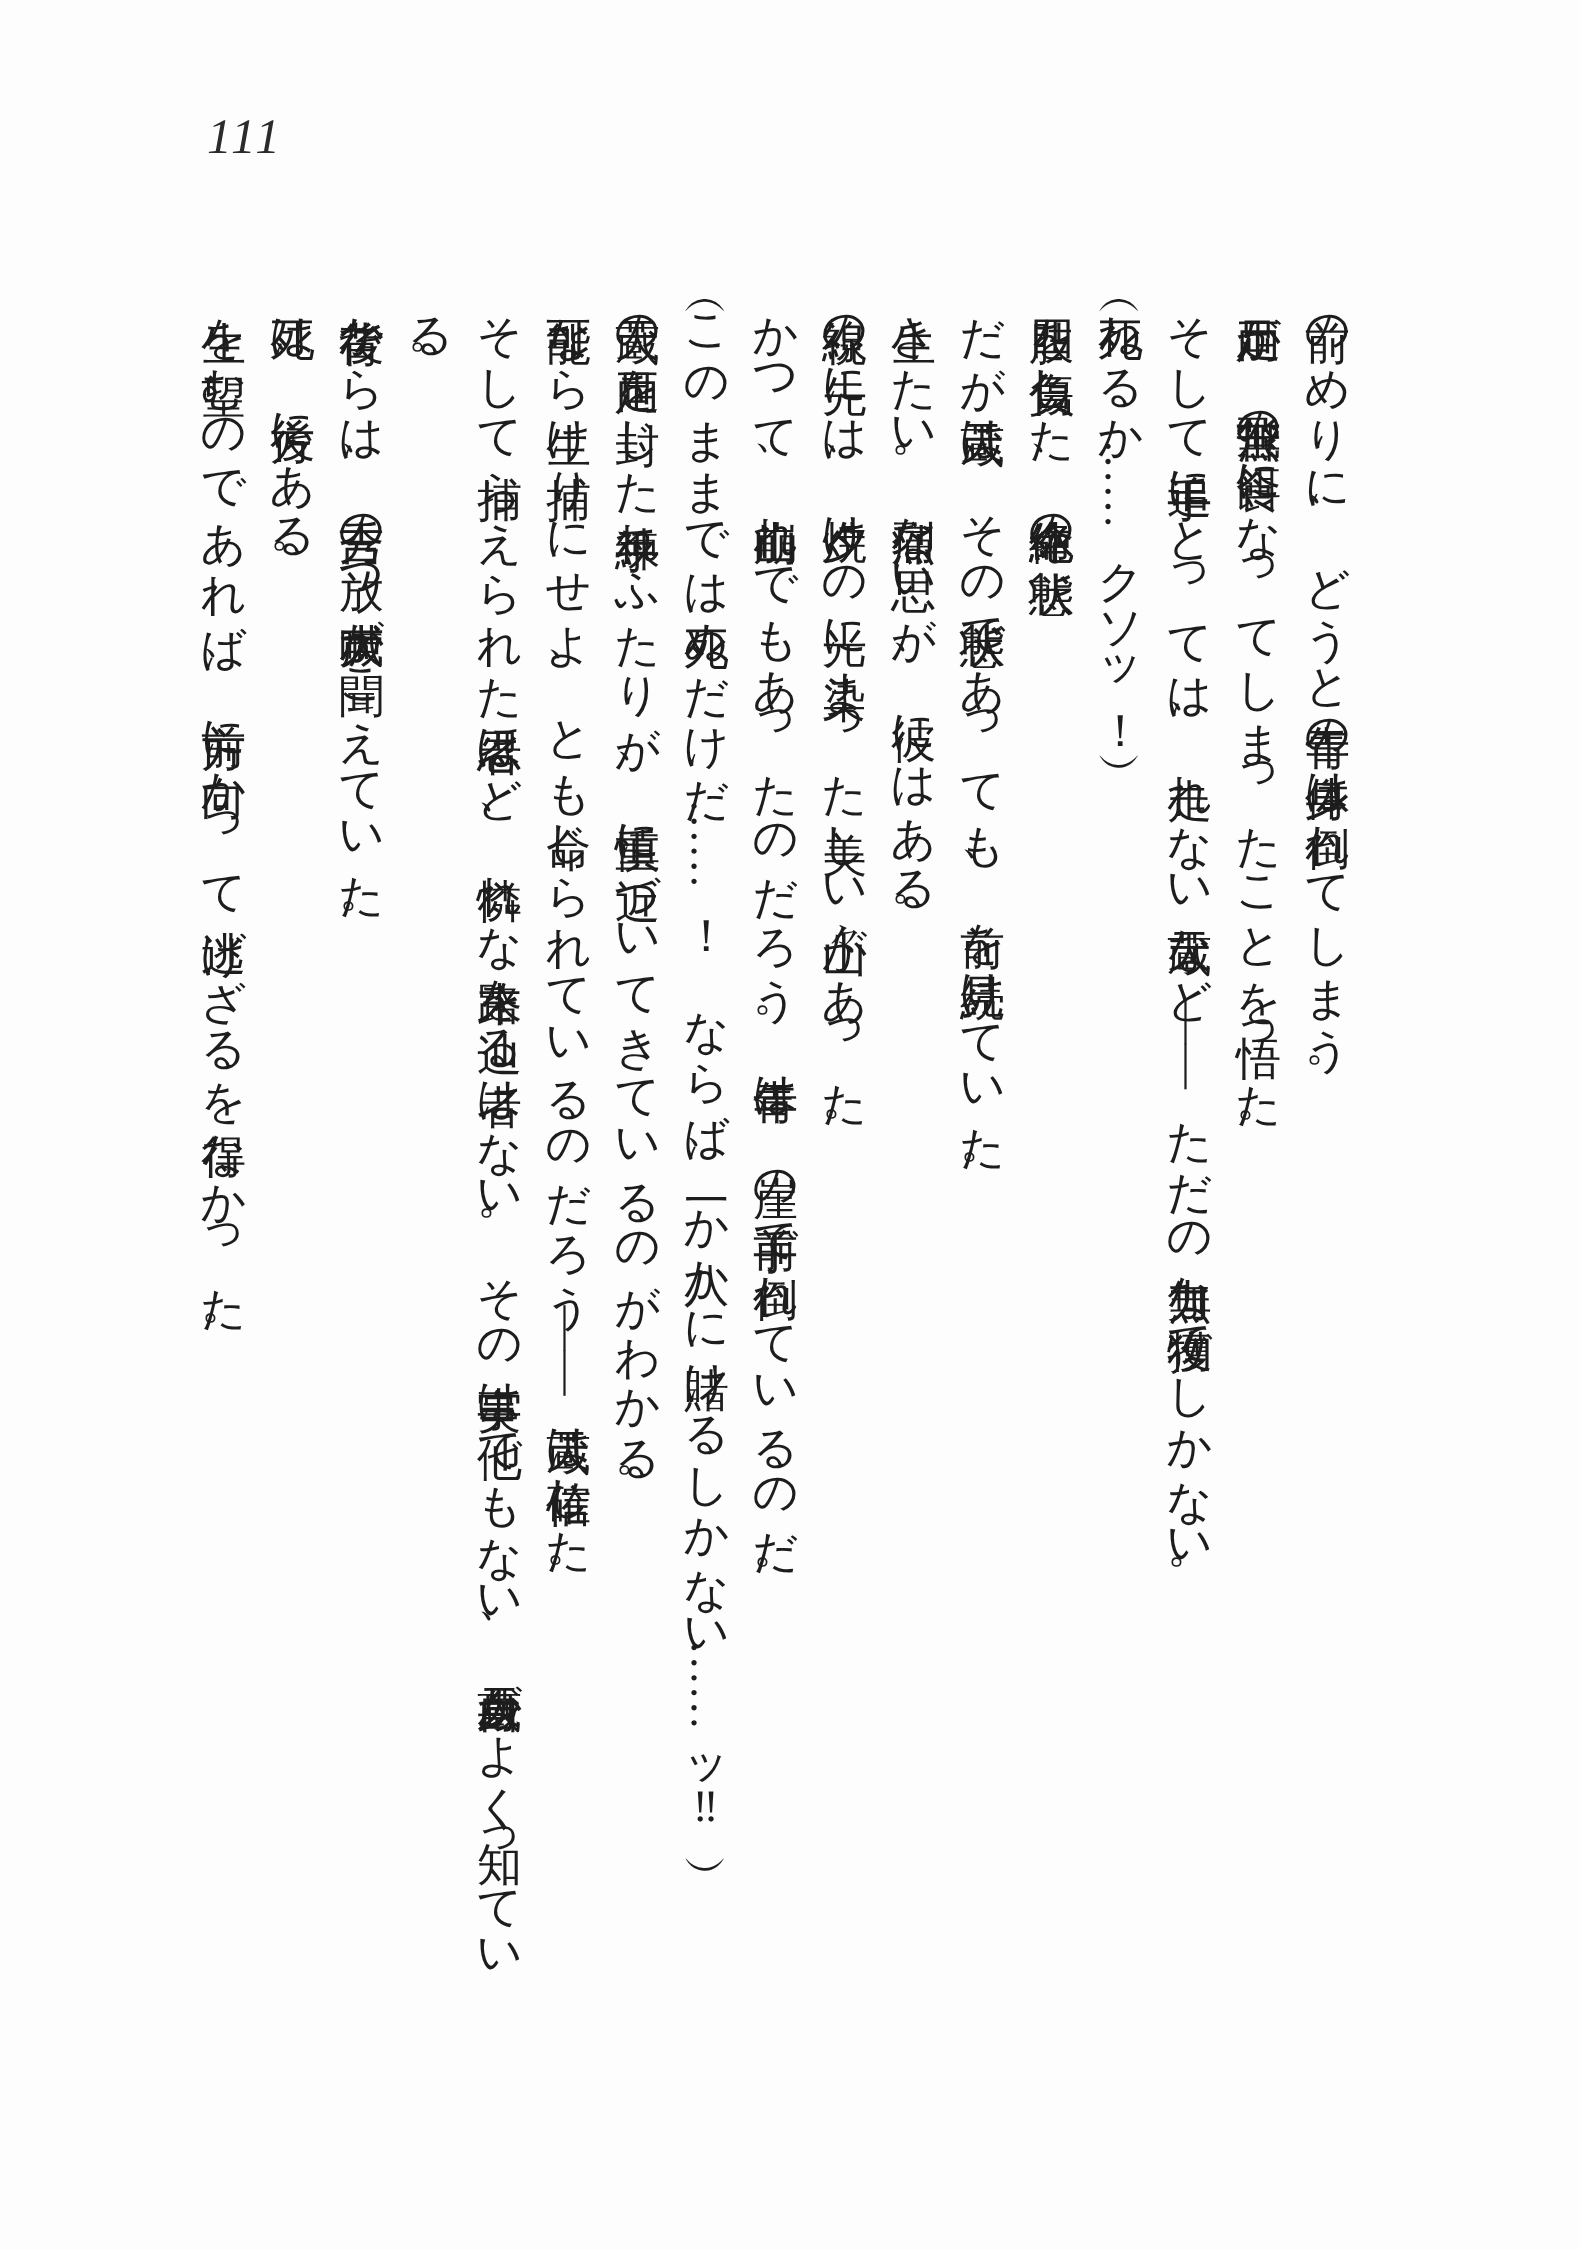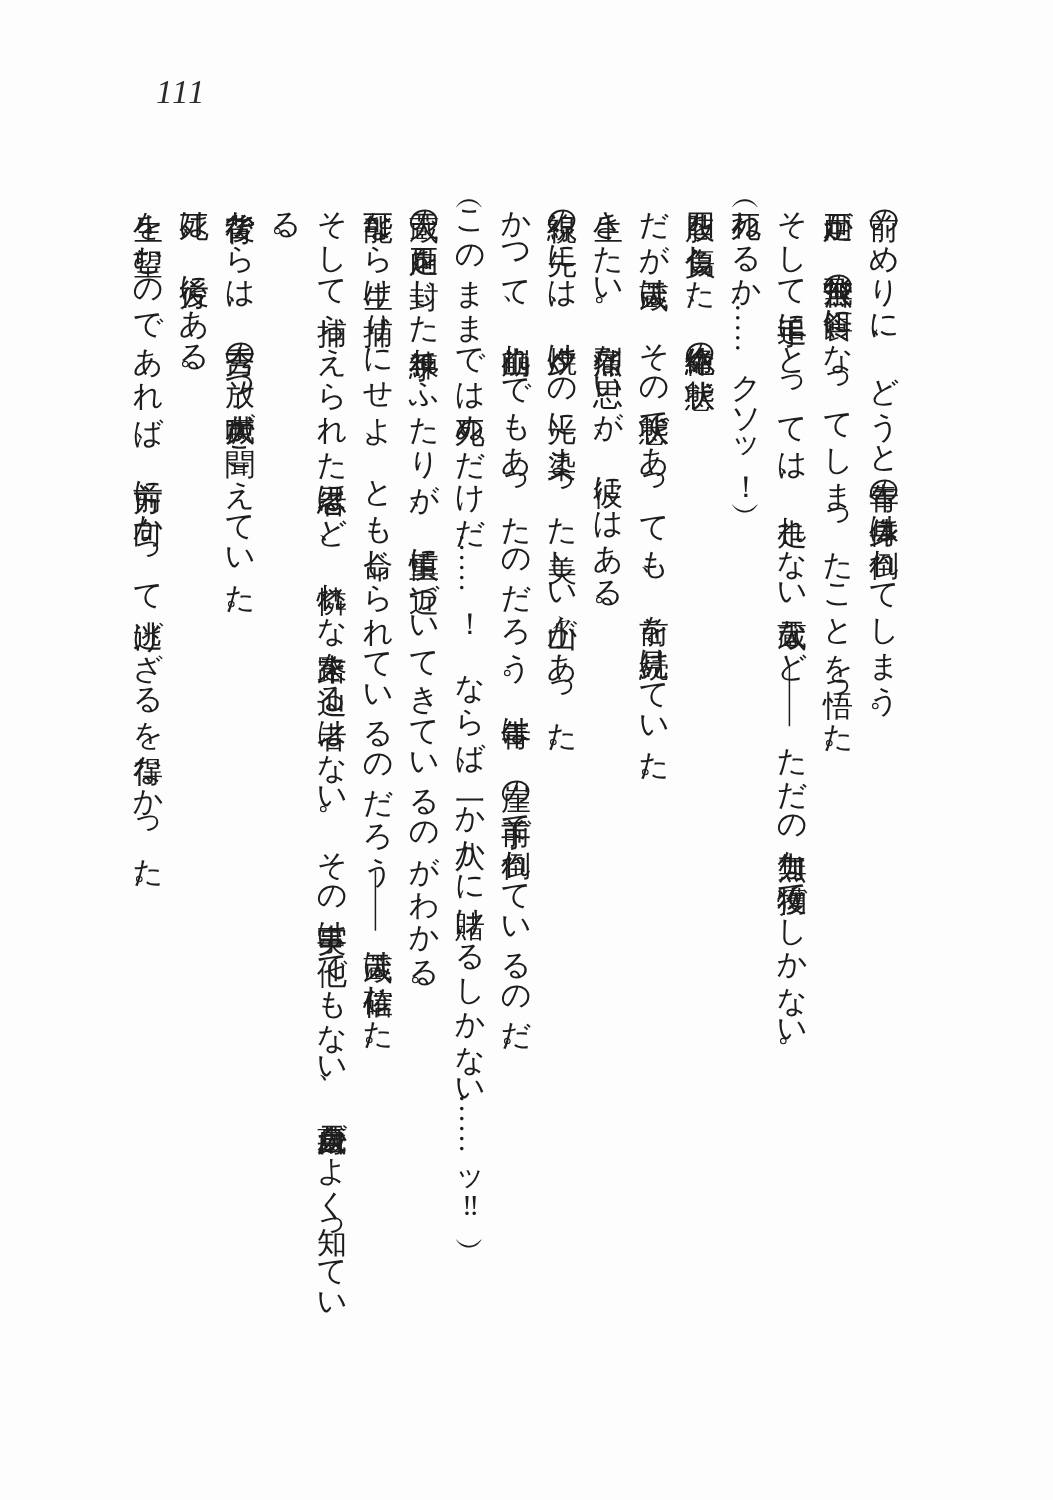--- a/index.html
+++ b/index.html
@@ -9,21 +9,21 @@
   .page {
     position: relative;
     width: 1053px;
     height: 1500px;
     background: #fdfdfd;
     overflow: hidden;
   }
   .page-number {
     position: absolute;
     top: 74px;
-    left: 156px;
+    left: 138px;
     font-family: "Liberation Serif", "DejaVu Serif", serif;
     font-style: italic;
     font-size: 33px;
     letter-spacing: 2px;
     color: #2b2b2b;
   }
   .text-block {
     position: absolute;
     top: 190px;
     right: 146px;

